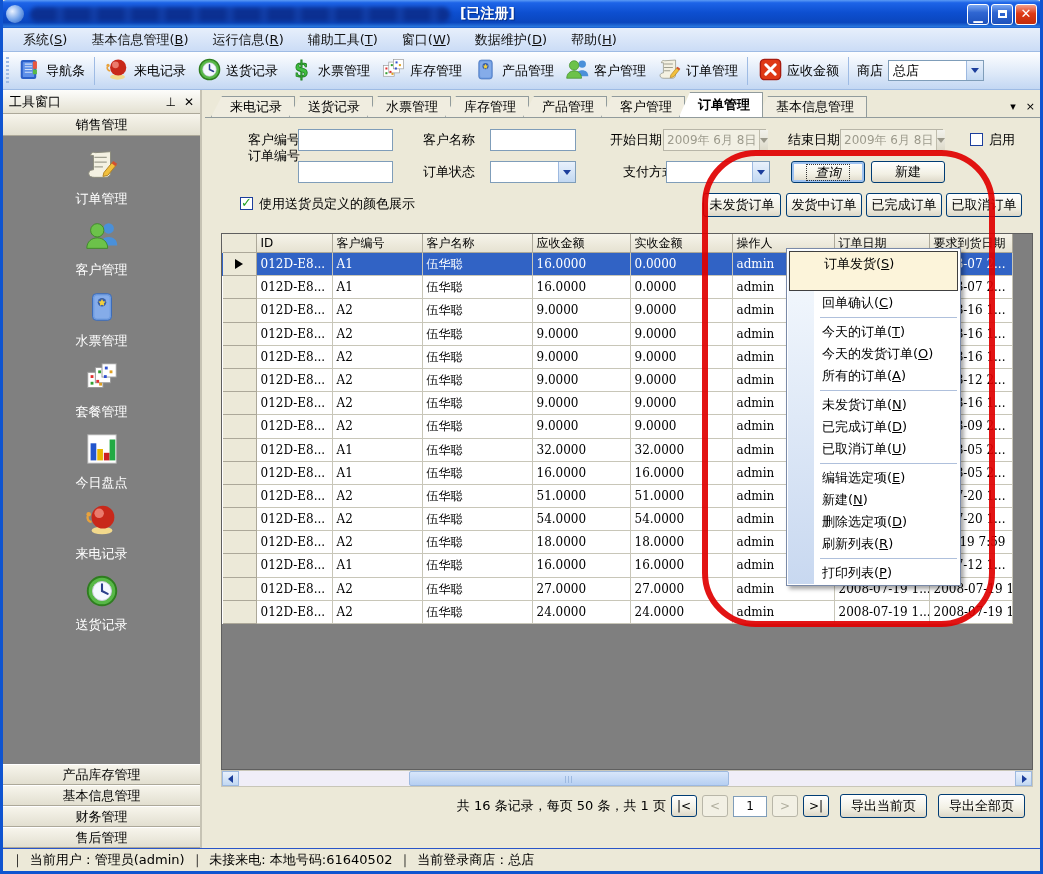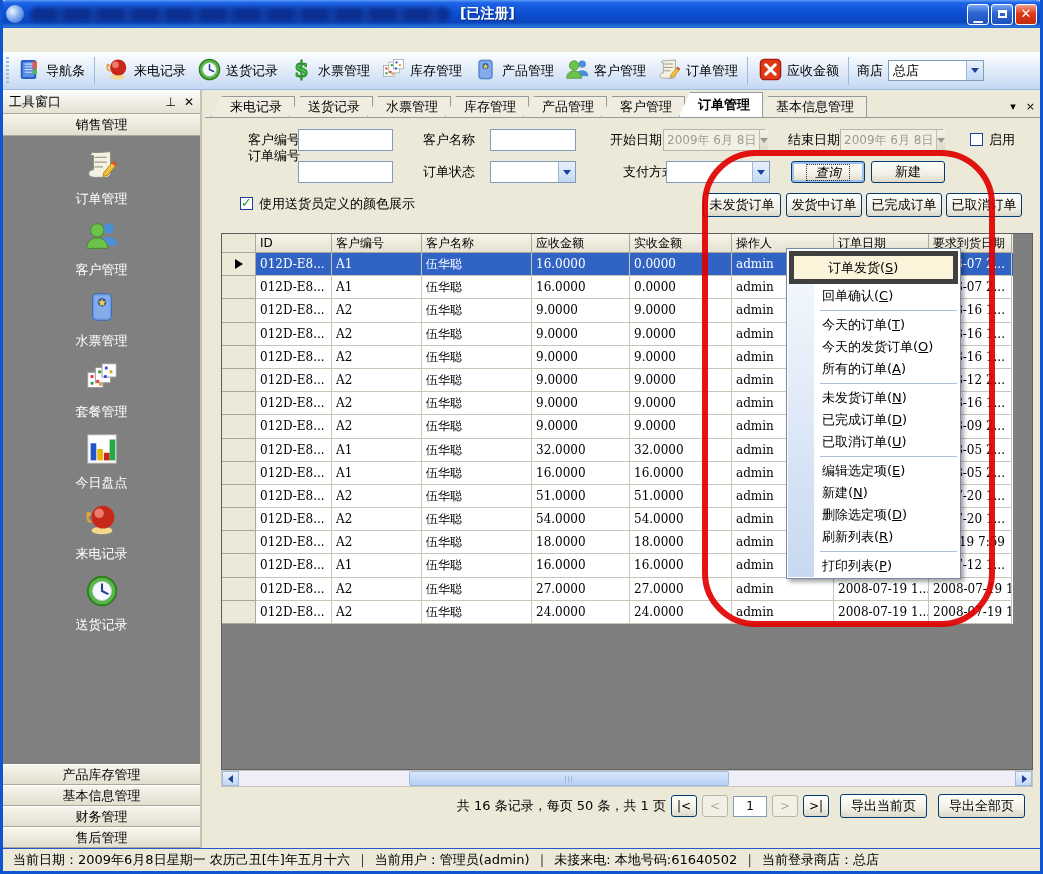--- a/index.html
+++ b/index.html
@@ -83,21 +83,21 @@
   .chk.checked::after { content:"✓"; position:absolute; left:0px; top:-3px; color:#21A121; font-size:13px; font-weight:bold; }
   .xpbtn { position:absolute; height:22px; border:1px solid #003C74; border-radius:3px;
     background:linear-gradient(180deg,#FFFFFF,#F2F0E4 60%,#DDD8C8); font-size:13px; color:#000;
     display:flex; align-items:center; justify-content:center; cursor:pointer; font-family:inherit; }
   .xpbtn.default { box-shadow:inset 0 0 0 2px #9EC2F0;font-style:italic; }
   .xpbtn.default .inner { border:1px dotted #333; padding:0 8px; line-height:15px; }
   
   .tablezone { position:absolute; left:16px; top:143px; width:812px; height:537px; background:#7F7F7F;
     border:1px solid #5F5F5F; overflow:hidden; }
   .grid { position:absolute; left:0; top:0; width:791px; background:#fff; }
-  .t-row { display:flex; height:23.2px; background:#fff; }
+  .t-row { display:flex; height:23.2px; background:#fff;justify-content:center; }
   .t-row.head { height:19px; background:linear-gradient(180deg,#F6F4EA,#E5E1D0); }
   .t-cell { border-right:1px solid #C8C6B8; border-bottom:1px solid #C8C6B8; padding:0 4px; font-size:12px;
     font-family:"DejaVu Serif", serif; line-height:22px; white-space:nowrap; overflow:hidden; color:#000; }
   .head .t-cell { font-family:"DejaVu Sans", sans-serif; line-height:18px; border-right:1px solid #ACA899; border-bottom:1px solid #ACA899; }
   .t-sel { width:34px; flex:0 0 34px; background:#ECE9D8; border-right:1px solid #ACA899; border-bottom:1px solid #ACA899;
     display:flex; align-items:center; justify-content:center; }
   .t-sel .arrow { width:0; height:0; border-top:5px solid transparent; border-bottom:5px solid transparent; border-left:8px solid #000; }
   .t-row.selected { background:#3163C5; }
   .t-row.selected .t-cell { color:#fff; }
   .t-cell.frag { text-align:right; padding-right:6px; }
@@ -127,21 +127,21 @@
     border-top:1px solid #2A55C8; display:flex; align-items:center; padding-left:6px; font-size:13px; color:#000; white-space:nowrap; }
   .statusbar .seg { padding:0 4px; }
   .statusbar .div { color:#000; padding:0 2px; }
   
   .ctxmenu { position:absolute; left:783px; top:248px; width:175px; background:#FFFFFF;
     border:1px solid #7A8AA8; box-shadow:3px 3px 4px rgba(0,0,0,.35); z-index:500; padding:1px; }
   .ctxmenu .gutter { position:absolute; left:1px; top:1px; bottom:1px; width:26px;
     background:linear-gradient(180deg,#F6FAFE,#C8D8F0); }
   .cm-item { position:relative; height:22px; line-height:22px; font-size:13px; color:#000; padding-left:34px; cursor:pointer; white-space:nowrap; }
   .cm-item u { text-decoration:underline; }
-  .cm-item.hl { height:33px; line-height:24px; margin:1px; border:5px solid #404040; background:#FCF4DA; }
+  .cm-item.hl { height:40px; line-height:24px; margin:1px; border:1px solid #404040; background:#FCF4DA; }
   .cm-sep { height:1px; background:#AFC0DC; margin:3px 2px 3px 32px; }
   
   .annotation { position:absolute; left:699px; top:150px; width:293px; height:477px;
     border:6px solid #E00000; border-radius:54px; z-index:999; pointer-events:none; opacity:.92; }
 </style>
 </head>
 <body>
 
 <div class="win">
 
@@ -151,20 +151,29 @@
     <span class="title-badge">[已注册]</span>
     <div class="win-btns">
       <div class="wbtn">▁</div>
       <div class="wbtn max">
           <i></i>
         </div>
       <div class="wbtn close">✕</div>
     </div>
   </div>
 
+  <div class="menubar" id="menubar">
+      <div class="mitem">系统(<u>S</u>)</div>
+      <div class="mitem">基本信息管理(<u>B</u>)</div>
+      <div class="mitem">运行信息(<u>R</u>)</div>
+      <div class="mitem">辅助工具(<u>T</u>)</div>
+      <div class="mitem">窗口(<u>W</u>)</div>
+      <div class="mitem">数据维护(<u>D</u>)</div>
+      <div class="mitem">帮助(<u>H</u>)</div>
+    </div>
 
   <div class="toolbar" id="toolbar">
     <div class="tgrip"></div>
   <div class="titem">
         <span><svg viewBox="0 0 40 40">
             <rect x="7" y="6" width="23" height="28" rx="3" fill="#2B5FC8"></rect>
             <rect x="10" y="9" width="17" height="22" rx="1" fill="#5E8FE8"></rect>
             <path d="M13 12h11M13 16h11M13 20h11M13 24h11" stroke="#CFE0F8" stroke-width="1.6"></path>
             <rect x="25" y="8" width="6" height="11" fill="#E8573F"></rect>
             <rect x="25" y="20" width="6" height="7" fill="#57B847"></rect>
@@ -655,21 +664,20 @@
       <div class="pgbtn disabled">&lt;</div>
       <input class="pginput" value="1" style="">
       <div class="pgbtn disabled">&gt;</div>
       <div class="pgbtn">&gt;|</div>
       <button class="expbtn">导出当前页</button>
       <button class="expbtn">导出全部页</button>
     </div>
   </div>
 
   <div class="statusbar" id="statusbar">
-      <span class="seg">当前日期：2009年6月8日星期一 农历己丑[牛]年五月十六</span>
       <span class="div">｜</span>
       <span class="seg">当前用户：管理员(admin)</span>
       <span class="div">｜</span>
       <span class="seg">未接来电: 本地号码:61640502</span>
       <span class="div">｜</span>
       <span class="seg">当前登录商店：总店</span>
     </div>
 
   <div class="ctxmenu" id="ctxmenu">
     <div class="gutter"></div>

